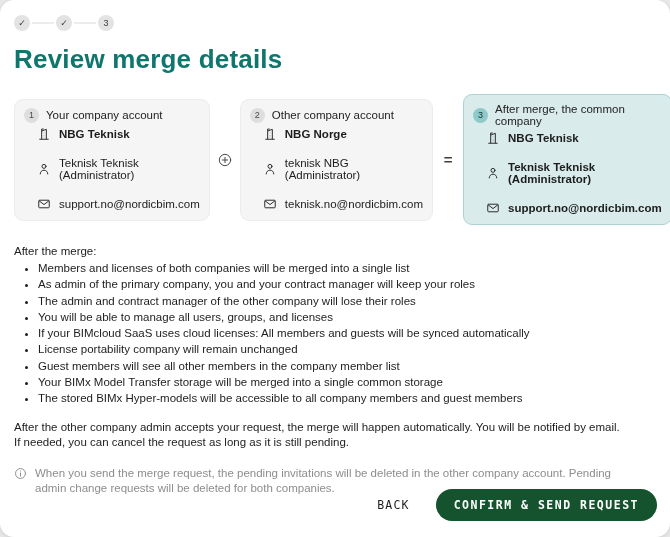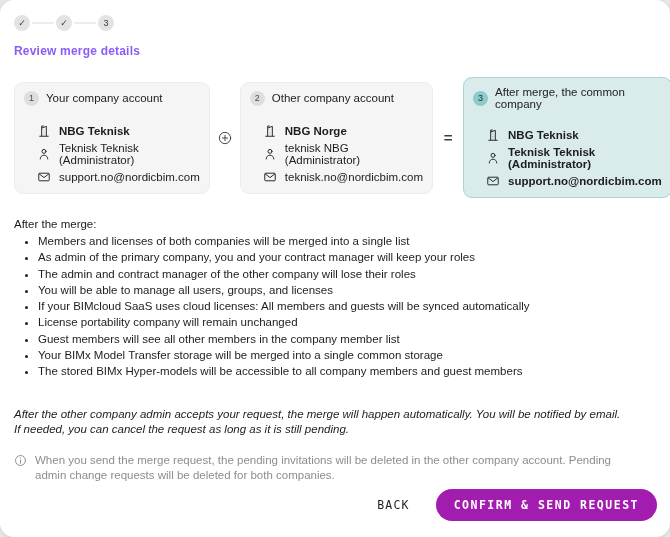--- a/index.html
+++ b/index.html
@@ -21,69 +21,69 @@
   .stepper { display: flex; align-items: center; margin-top: 1px; }
   .step {
     width: 16px; height: 16px; border-radius: 50%;
     background: #e3e3e3; color: #3d3d3d;
     font-size: 9px; line-height: 1;
     display: flex; align-items: center; justify-content: center;
     flex-shrink: 0; cursor: pointer;
   }
   .step-line { width: 22px; height: 2px; background: #ececec; margin: 0 2px; }
   
-  .page-title { margin-top: 13px; font-size: 12px; font-weight: 700; color: #8b5cf6; letter-spacing: 0.2px; }
+  .page-title { margin-top: 13px; font-size: 26px; font-weight: 700; color: #0f766e; letter-spacing: 0.2px; }
   .intro { margin-top: 25px; font-size: 11.5px; color: #272727; }
   
   .diagram { margin-top: 19px; display: flex; align-items: center; gap: 5px; }
   .card {
     flex: 1 1 0;
     background: #f5f5f5;
     border: 1px solid #ececec;
     border-radius: 9px;
     padding: 8px 9px 9px 9px;
     min-height: 74px;
   }
   .card.highlight { background: #d9ebeb; border-color: #acd2d2; }
   .card-title { display: flex; align-items: center; gap: 7px; font-size: 11.5px; color: #232323; }
   .badge {
     width: 15px; height: 15px; border-radius: 50%;
     background: #dedede; color: #4a4a4a;
     font-size: 9px; line-height: 1;
     display: flex; align-items: center; justify-content: center; flex-shrink: 0;
   }
   .card.highlight .badge { background: #8fcaca; color: #12302f; }
-  .card-rows { margin-top: 18px; padding-left: 13px; display: flex; flex-direction: column; gap: 4px; }
+  .card-rows { margin-top: 4px; padding-left: 13px; display: flex; flex-direction: column; gap: 16px; }
   .row { display: flex; align-items: center; gap: 8px; font-size: 11.5px; color: #1d1d1d; }
   .row svg { width: 14px; height: 14px; flex-shrink: 0; color: #2b2b2b; }
   .row .company { font-weight: 700; }
   .card.highlight .row-text { font-weight: 700; }
   .op { flex: 0 0 auto; width: 20px; display: flex; align-items: center; justify-content: center; color: #3c3c3c; }
   .op.equals { font-size: 15px; font-weight: 600; }
   .op svg { width: 16px; height: 16px; color: #3c3c3c; }
   
   .after-merge { margin-top: 20px; }
   .after-heading { font-size: 11.5px; color: #1d1d1d; }
   .after-list { margin-top: 3px; padding-left: 24px; list-style: disc; }
   .after-list li { font-size: 11.5px; line-height: 16.3px; color: #1d1d1d; }
   
-  .closing { margin-top: 27px; font-size: 11.5px; line-height: 15px; color: #1d1d1d; font-style: italic; }
+  .closing { margin-top: 13px; font-size: 11.5px; line-height: 15px; color: #1d1d1d; }
   .closing span { display: block; }
   
   .info-note { margin-top: 16px; display: flex; gap: 8px; color: #8d8d8d; font-size: 11.5px; line-height: 15.5px; padding-right: 18px; }
   .info-note svg { width: 13px; height: 13px; flex-shrink: 0; margin-top: 1px; color: #8d8d8d; }
   
   .footer { position: absolute; right: 13px; bottom: 16px; display: flex; align-items: center; gap: 26px; margin-top: 13px; }
   .btn-back {
     background: none; border: none; cursor: pointer;
     font-family: "DejaVu Sans Mono", "Liberation Mono", monospace;
     font-size: 11.5px; letter-spacing: 1.2px; color: #1e1e1e;
   }
   .btn-confirm {
-    background: #a21caf; color: #ffffff;
+    background: #14532d; color: #ffffff;
     border: none; border-radius: 17px; cursor: pointer;
     height: 32px; padding: 0 18px;
     font-family: "DejaVu Sans Mono", "Liberation Mono", monospace;
     font-size: 11.5px; font-weight: 700; letter-spacing: 1.5px;
   }
 </style>
 </head>
 <body>
 
 <div class="dialog">

